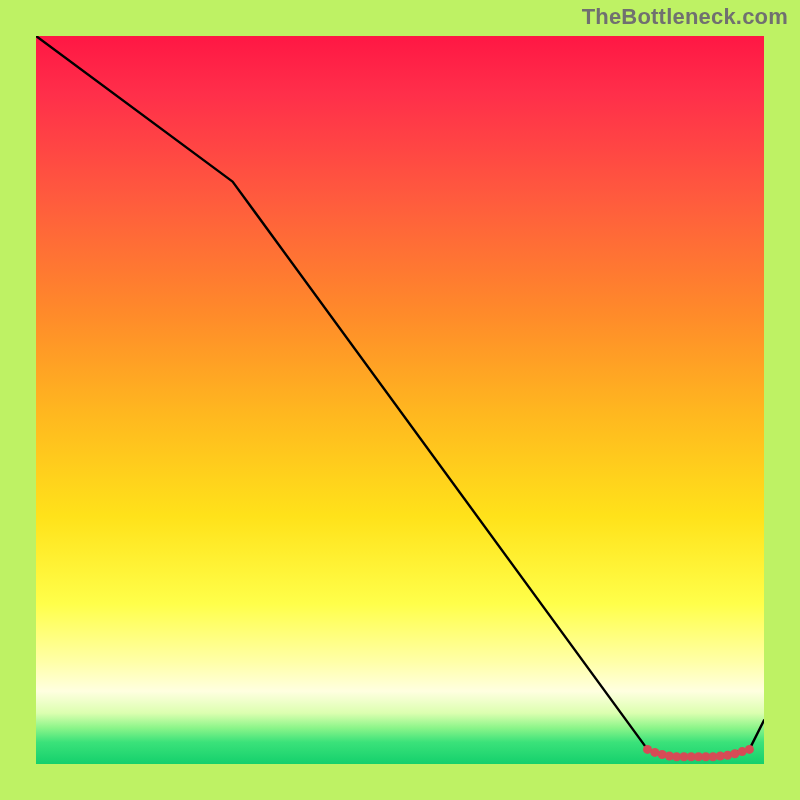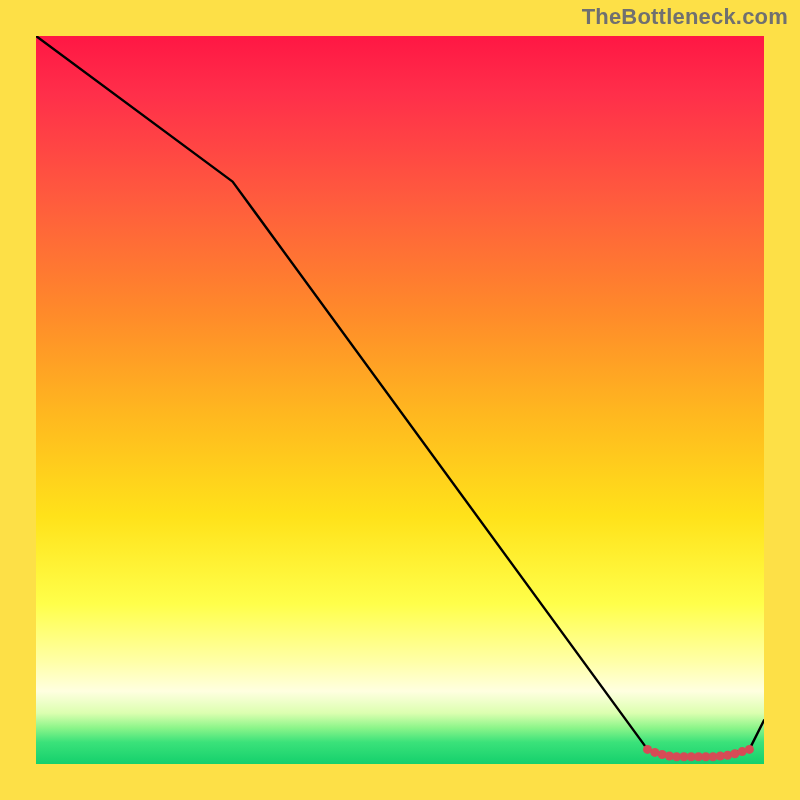--- a/index.html
+++ b/index.html
@@ -8,21 +8,21 @@
     width: 800px;
     height: 800px;
     background: #000;
     overflow: hidden;
     font-family: Arial, Helvetica, sans-serif;
   }
   .frame {
     position: relative;
     width: 800px;
     height: 800px;
-    background: #fde047;
+    background: #bef264;
   }
   .watermark {
     position: absolute;
     top: 4px;
     right: 12px;
     color: #707070;
     font-size: 22px;
     font-weight: 600;
     letter-spacing: 0.2px;
     user-select: none;

